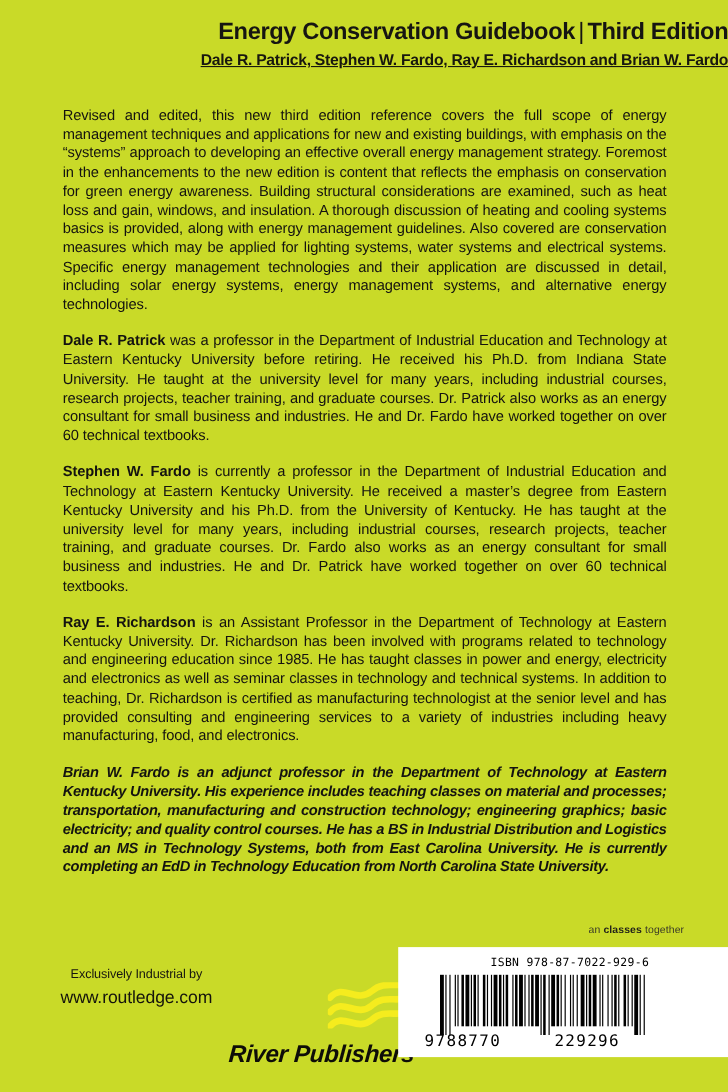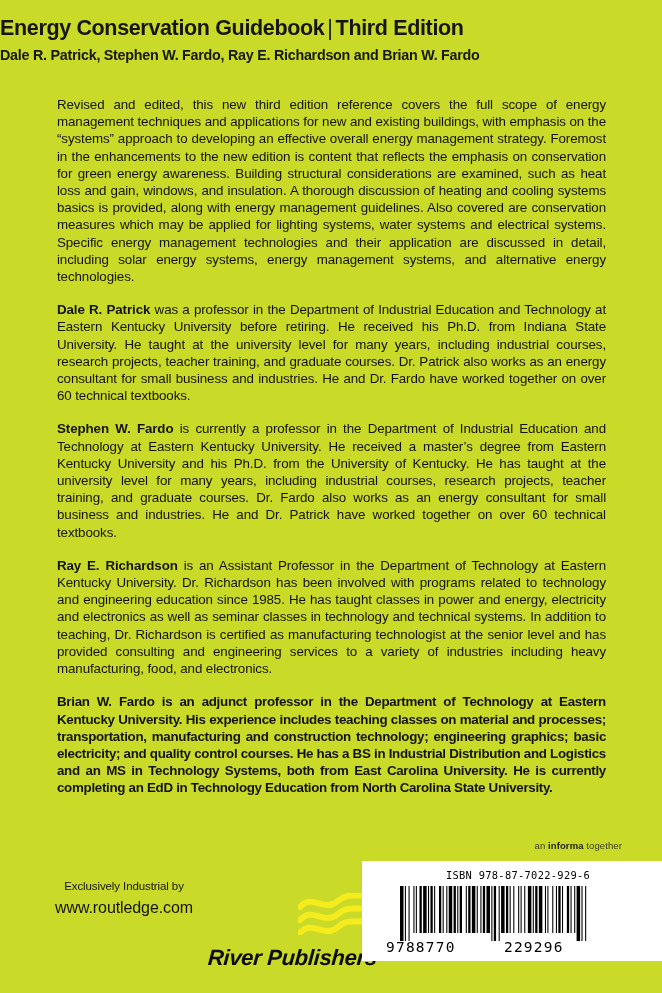--- a/index.html
+++ b/index.html
@@ -20,21 +20,21 @@
     box-sizing: border-box;
     overflow: hidden;
   }
 
   
   .title-block {
     position: absolute;
     top: 16px;
     left: 0;
     right: 0;
-    text-align: left;
+    text-align: right;
   }
   .book-title {
     font-size: 21.5px;
     font-weight: bold;
     color: #161512;
     letter-spacing: -0.35px;
     line-height: 1.18;
     white-space: nowrap;
   }
   .title-sep {
@@ -45,20 +45,21 @@
   .edition {
     font-weight: bold;
   }
   .authors {
     margin-top: 6px;
     font-size: 14.3px;
     font-weight: 600;
     color: #18170f;
     letter-spacing: -0.25px;
     white-space: nowrap;
+    text-decoration: underline;
   }
 
   
   .copy {
     position: absolute;
     left: 57px;
     right: 56px;
     top: 96px;
   }
   .para {
@@ -71,20 +72,21 @@
     letter-spacing: -0.1px;
     -webkit-hyphens: none;
     hyphens: none;
   }
   .para .lead {
     font-weight: bold;
   }
   .para.bold-para {
     font-weight: bold;
     letter-spacing: -0.3px;
+    font-style: italic;
   }
 
   
   .informa {
     position: absolute;
     right: 40px;
     top: 840px;
     font-size: 9.5px;
     color: #3a3a28;
     letter-spacing: 0.1px;
@@ -251,21 +253,21 @@
 
     <p class="para">
       <span class="lead">Ray E. Richardson</span><span> is an Assistant Professor in the Department of Technology at Eastern Kentucky University.  Dr. Richardson has been involved with programs related to technology and engineering education since 1985.  He has taught classes in power and energy, electricity and electronics as well as seminar classes in technology and technical systems. In addition to teaching, Dr. Richardson is certified as manufacturing technologist at the senior level and has provided consulting and engineering services to a variety of industries including heavy manufacturing, food, and electronics.</span>
     </p>
 
     <p class="para bold-para">
       <span class="lead">Brian W. Fardo</span><span> is an adjunct professor in the Department of Technology at Eastern Kentucky University. His experience includes teaching classes on material and processes; transportation, manufacturing and construction technology; engineering graphics; basic electricity; and quality control courses. He has a BS in Industrial Distribution and Logistics and an MS in Technology Systems, both from East Carolina University. He is currently  completing an EdD in Technology Education from North Carolina State University.</span>
     </p>
   </div>
 
-  <div class="informa"><span>an </span><b>informa</b><span> together</span></div>
+  <div class="informa"><span>an </span><b>classes</b><span> together</span></div>
 
   <div class="routledge-block">
     <div class="dist-by">Exclusively Industrial by</div>
     <div class="routledge-url">www.routledge.com</div>
   </div>
 
   <div class="river-block">
     <svg class="river-waves" viewBox="0 0 70 42" aria-hidden="true">
       <path d="M2 14 C14 0 26 20 40 8 C50 -1 60 4 68 2" stroke="#f5ec1e" stroke-width="6" fill="none" stroke-linecap="round"></path>
       <path d="M2 27 C14 13 26 33 40 21 C50 12 60 17 68 15" stroke="#f5ec1e" stroke-width="6" fill="none" stroke-linecap="round"></path>

